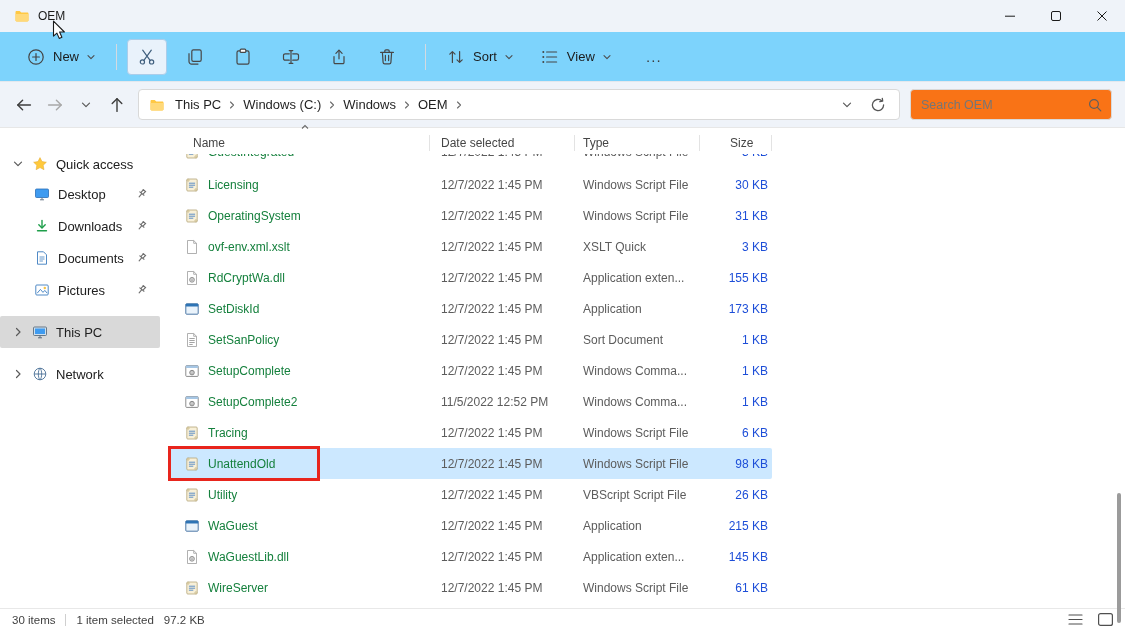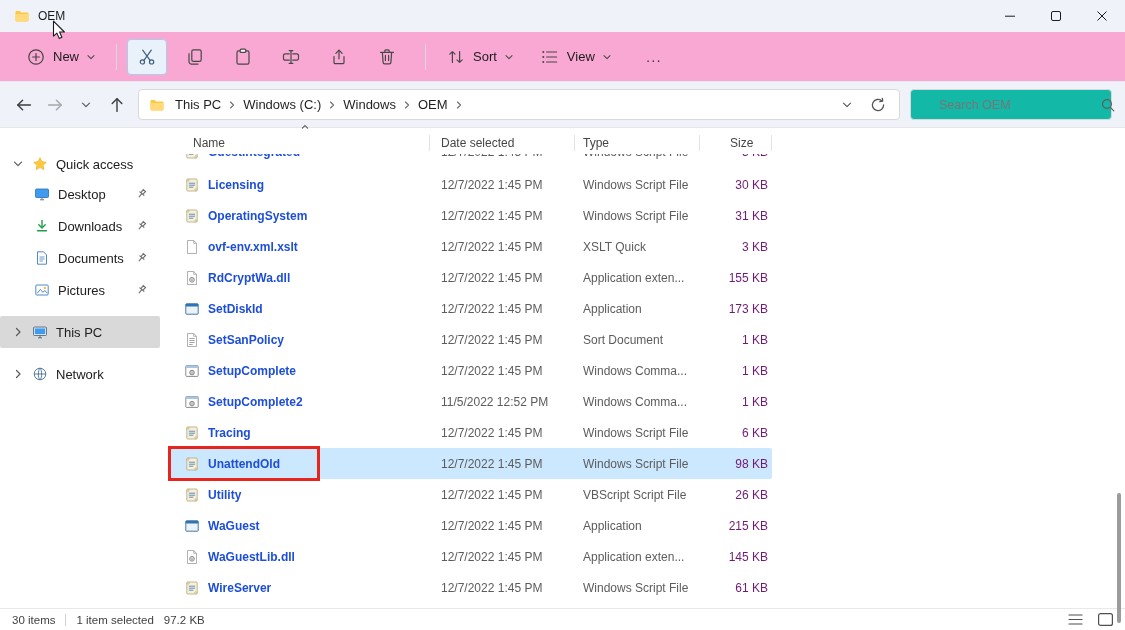--- a/index.html
+++ b/index.html
@@ -6,36 +6,36 @@
   html,body { width:1125px; height:630px; overflow:hidden; }
   body { font-family:"Liberation Sans", sans-serif; background:#fff; position:relative; color:#202020; }
   button { background:none; border:none; font-family:inherit; cursor:default; }
 
   .titlebar { height:32px; background:#eff3f9; display:flex; align-items:center; justify-content:space-between; }
   .title-left { display:flex; align-items:center; padding-left:14px; gap:8px; }
   .title-text { font-size:12px; color:#1b1b1b; }
   .win-controls { display:flex; height:32px; }
   .wbtn { width:46px; height:32px; display:flex; align-items:center; justify-content:center; }
 
-  .toolbar { height:50px; background:#f9a8d4; border-bottom:1px solid #e3e8ee; display:flex; align-items:center; padding-left:16px; }
+  .toolbar { height:50px; background:#7dd3fc; border-bottom:1px solid #e3e8ee; display:flex; align-items:center; padding-left:16px; }
   .tb-new { display:flex; align-items:center; gap:7px; font-size:13px; color:#1b1b1b; padding:0 10px; height:36px; border-radius:4px; }
   .tb-sep { width:1px; height:26px; background:#d4dae1; margin:0 10px; }
   #toolbar-actions { display:flex; align-items:center; }
   .tb-icon { width:40px; height:36px; display:flex; align-items:center; justify-content:center; margin-right:8px; border-radius:4px; border:1px solid transparent; }
   .tb-highlight { background:#e9f2fb; border:1px solid #abcdea; }
   .tb-drop { display:flex; align-items:center; gap:7px; font-size:13px; color:#1b1b1b; padding:0 10px; height:36px; border-radius:4px; margin-right:6px; }
   .tb-more { width:36px; height:36px; display:flex; align-items:center; justify-content:center; font-size:15px; color:#3c3c3c; letter-spacing:1px; margin-left:8px; }
 
   .addressrow { height:46px; background:#eff3f9; border-bottom:1px solid #e7e7e7; display:flex; align-items:center; padding:0 13px 0 8px; }
   .navbtn { width:31px; height:30px; display:flex; align-items:center; justify-content:center; border-radius:4px; }
   .breadcrumb-box { flex:1; height:31px; background:#fff; border:1px solid #d9d9d9; border-radius:4px; display:flex; align-items:center; padding:0 10px; margin-left:6px; font-size:13px; color:#1f1f1f; }
   .bc-item { padding:2px 4px; white-space:nowrap; }
   .bc-sep { display:flex; align-items:center; padding:0 2px; }
   .bc-right { margin-left:auto; display:flex; align-items:center; gap:16px; padding-right:2px; }
-  .search-box { width:202px; height:31px; background:#14b8a6; border:1px solid #d9d9d9; border-radius:4px; display:flex; align-items:center; margin-left:10px; padding:0 8px 0 28px; }
+  .search-box { width:202px; height:31px; background:#f97316; border:1px solid #d9d9d9; border-radius:4px; display:flex; align-items:center; margin-left:10px; padding:0 8px 0 10px; }
   .search-box input { border:none; outline:none; flex:1; font-size:12.5px; color:#3a3a3a; font-family:inherit; background:transparent; }
   .search-box input::placeholder { color:#767676; }
 
   .main { height:480px; display:flex; background:#fff; position:relative; }
 
   .sidebar { width:160px; padding-top:22px; flex-shrink:0; }
   .sb-row { height:28px; display:flex; align-items:center; gap:8px; padding-left:12px; font-size:13px; color:#202020; position:relative; }
   .sb-sub { height:32px; padding-left:34px;align-items:center; }
   .sb-top { height:32px; }
   .sb-sel { background:#d9d9d9; border-radius:2px; }
@@ -50,24 +50,24 @@
   .h-name { width:262px; padding-left:25px; }
   .h-date { width:145px; padding-left:11px; }
   .h-type { width:125px; padding-left:8px; }
   .h-size { width:72px; padding-left:30px; }
 
   #rows { overflow:hidden; }
   .row { display:flex; height:31px; align-items:center; font-size:12px; position:relative; border-radius:2px; white-space:nowrap; }
   .row.selected { background:#cce8ff; }
   .row.partial { height:15px; overflow:hidden; }
   .row.partial > div { transform:translateY(-10px); }
-  .c-name { width:262px; display:flex; align-items:center; gap:8px; padding-left:16px; color:#1d4ed8; overflow:hidden;font-weight:bold; }
+  .c-name { width:262px; display:flex; align-items:center; gap:8px; padding-left:16px; color:#15803d; overflow:hidden; }
   .c-date { width:145px; padding-left:11px; color:#5c5c5c; }
   .c-type { width:125px; padding-left:8px; color:#5c5c5c; overflow:hidden; }
-  .c-size { width:72px; text-align:right; padding-right:4px; color:#701a75; }
+  .c-size { width:72px; text-align:right; padding-right:4px; color:#1d4ed8; }
   .ficon { width:16px; height:16px; display:inline-flex; flex-shrink:0; }
   .red-box { position:absolute; left:0; top:-2px; width:152px; height:35px; border:3px solid #e8251d; z-index:5; pointer-events:none; }
 
   .scroll-thumb { position:absolute; right:4px; top:365px; width:4px; height:130px; background:#9b9b9b; border-radius:2px; z-index:10; }
 
   .statusbar { height:22px; border-top:1px solid #e8e8e8; display:flex; align-items:center; padding:0 8px 0 12px; font-size:11.5px; color:#3f3f3f; gap:10px; }
   .st-div { width:1px; height:12px; background:#cfcfcf; }
   .st-right { margin-left:auto; display:flex; align-items:center; gap:6px; }
   .st-btn { width:24px; height:19px; display:flex; align-items:center; justify-content:center; border-radius:3px; border:1px solid transparent; }
 

